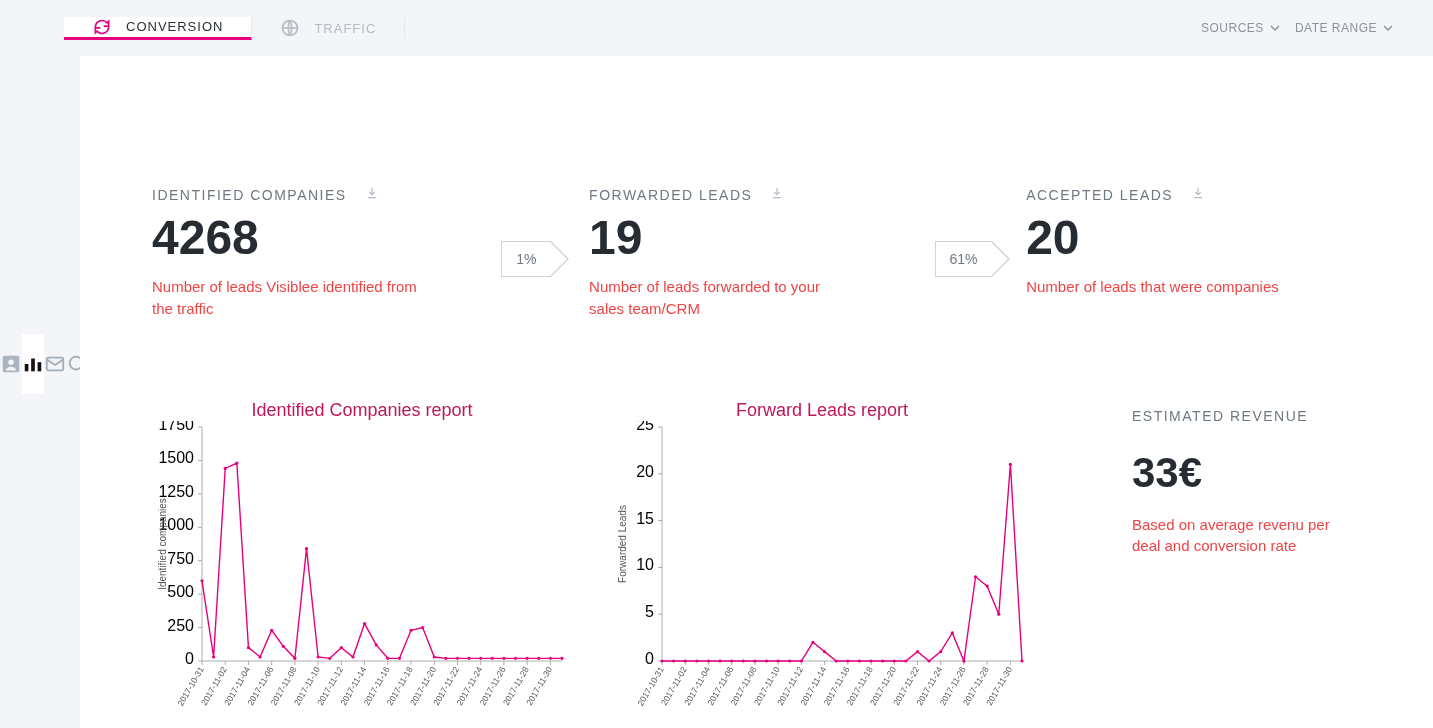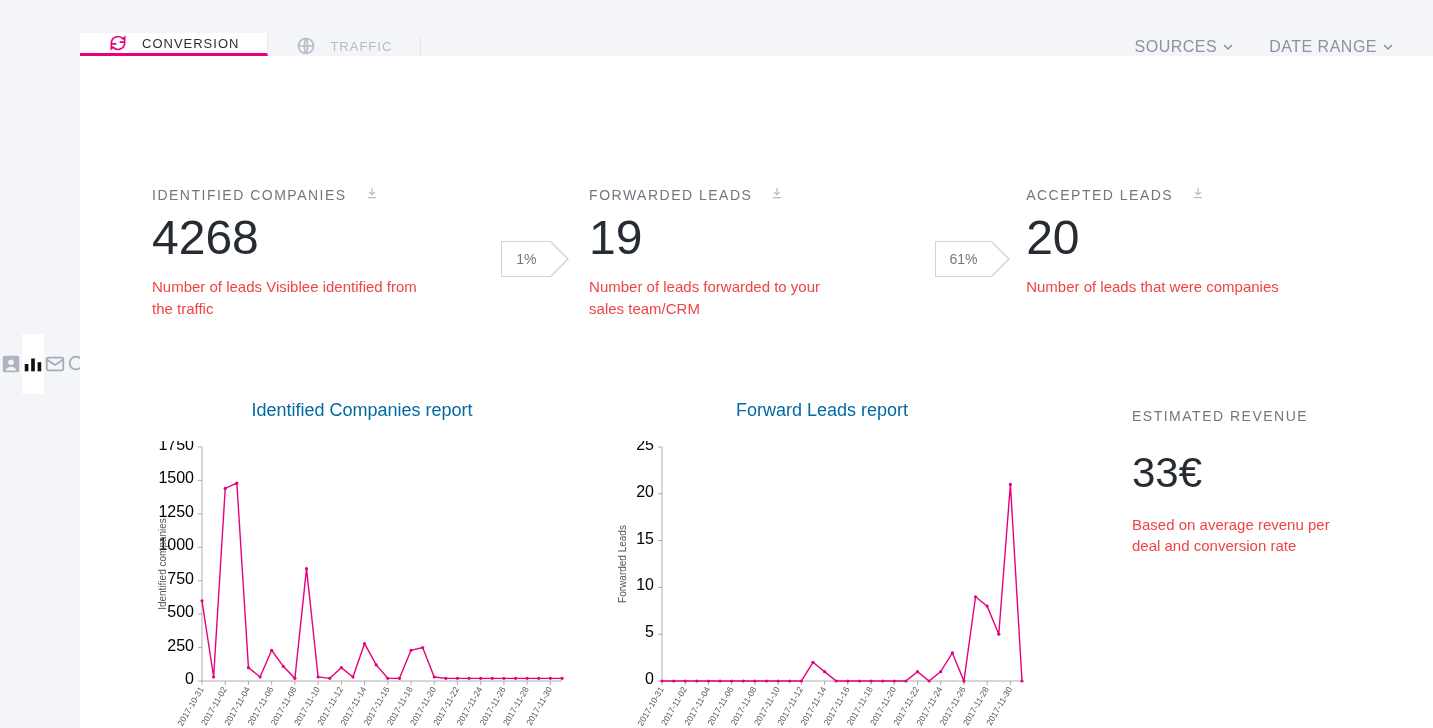--- a/index.html
+++ b/index.html
@@ -54,25 +54,25 @@
   .sidebar .settings-icon { height: 55px; }
   .sidebar .logout-icon { height: 55px; }
   .lang-switch { height: 40px; gap: 12px; font-size: 15px; font-weight: 500; }
   .lang-switch span { cursor: pointer; }
   .lang-switch .lang-active { color: #2a2f36; background:#fff; padding:4px 6px; }
   .lang-switch .lang-inactive { color: #a3adb8; }
 
   
   .topbar {
     position: absolute;
-    left: 80px; top: 0; right: 0;
+    left: 64px; top: 0; right: 0;
     height: 56px;
     background: #f3f5f8;
     display: flex;
-    align-items: flex-end;
+    align-items: center;
   }
   .tab {
     display: flex;
     align-items: center;
     gap: 14px;
     padding: 0 28px;
     color: #b4bcc6;
     font-size: 13px;
     letter-spacing: 1px;
     font-weight: 500;
@@ -83,24 +83,24 @@
   .tab.active {
     background: #fff;
     color: #2a2f36;
     border-bottom: 3px solid #e6007e;
   }
   .tab.active svg { stroke: #e6007e; }
   .topbar .filters {
     margin-left: auto;
     display: flex;
     align-items: center;
-    gap: 36px;
+    gap: 15px;
     padding-right: 40px;
     color: #8a94a1;
-    font-size: 16px;
+    font-size: 12px;
     letter-spacing: 0.5px;
   }
   .filter {
     display: flex;
     align-items: center;
     gap: 6px;
     cursor: pointer;
   }
 
   
@@ -125,21 +125,21 @@
   }
   .kpi-title {
     font-size: 14px;
     letter-spacing: 1.5px;
     color: #6f7882;
     font-weight: 500;
   }
   .dl-icon { color: #b4bcc6; cursor: pointer; }
   .kpi-value {
     font-size: 48px;
-    font-weight: 400;
+    font-weight: 700;
     color: #272c33;
     line-height: 1;
     margin-bottom: 14px;
   }
   .kpi-desc {
     font-size: 15px;
     color: #ef4444;
     line-height: 1.45;
     max-width: 270px;
   }
@@ -188,23 +188,23 @@
   .charts-row {
     display: flex;
     margin-top: 80px;
     gap: 40px;
   }
   .chart-block {
     width: 440px;
   }
   .chart-title {
     font-size: 18px;
-    color: #0369a1;
+    color: #be185d;
     text-align: center;
-    margin-bottom: 20px;
+    margin-bottom: 0;
     font-weight: 400;
   }
   .chart-svg { display: block; }
   .chart-svg .ylabel { font-size: 10px; fill: #555; }
   .chart-svg .series { fill: none; stroke: #e6007e; stroke-width: 1.4; }
   .chart-svg .pt { fill: #e6007e; }
   .chart-svg .domain { stroke: #999; stroke-width: 0.8; }
   .chart-svg .xlabel { font-size: 8.5px; fill: #555; }
 
   .revenue-block {

